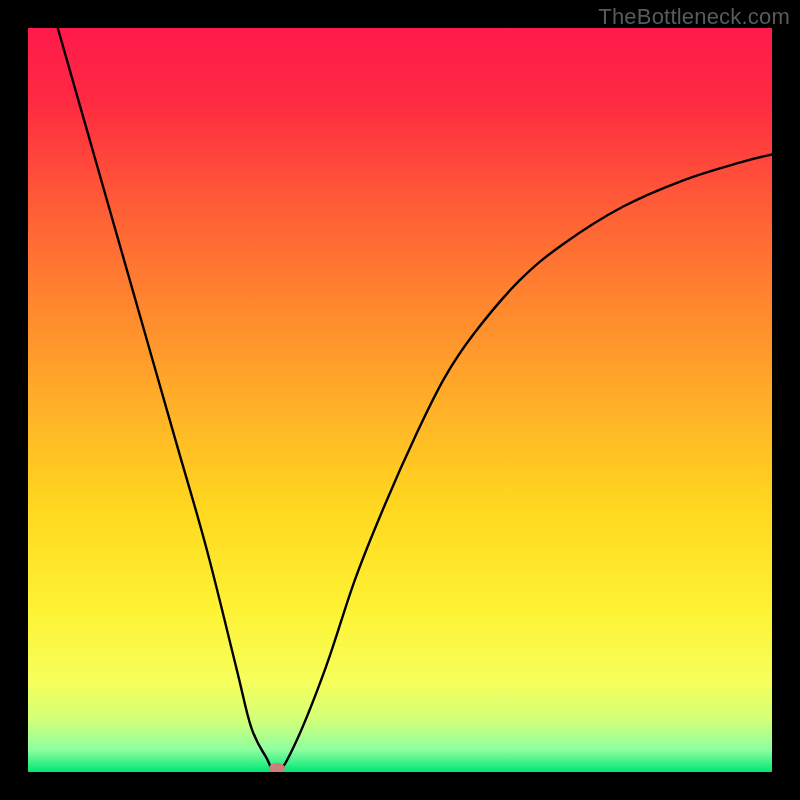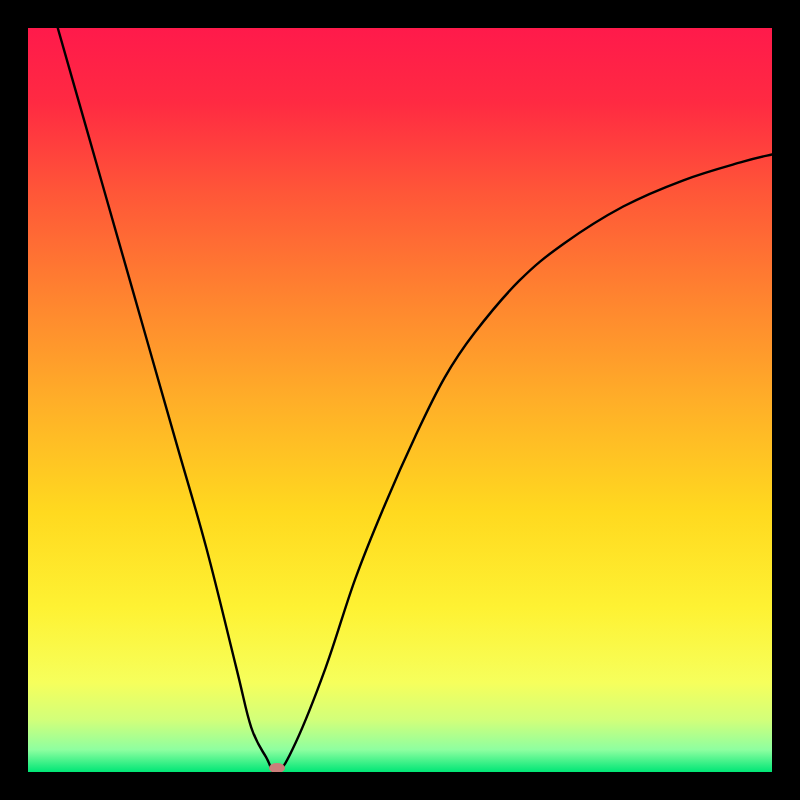--- a/index.html
+++ b/index.html
@@ -49,20 +49,21 @@
     top: 0;
     width: 744px;
     height: 744px;
     overflow: visible;
   }
 </style>
 </head>
 <body>
 
 <div class="frame">
+  <div class="watermark">TheBottleneck.com</div>
 
   <div class="plot-area">
     <svg width="744" height="744" viewBox="0 0 744 744" preserveAspectRatio="none" style="position:absolute;left:0;top:0;">
       <defs>
         <linearGradient id="bg-grad" x1="0" y1="0" x2="0" y2="1">
             <stop offset="0%" stop-color="#ff1a4b"></stop>
             <stop offset="10%" stop-color="#ff2a42"></stop>
             <stop offset="22%" stop-color="#ff5638"></stop>
             <stop offset="35%" stop-color="#ff8030"></stop>
             <stop offset="50%" stop-color="#ffae28"></stop>

